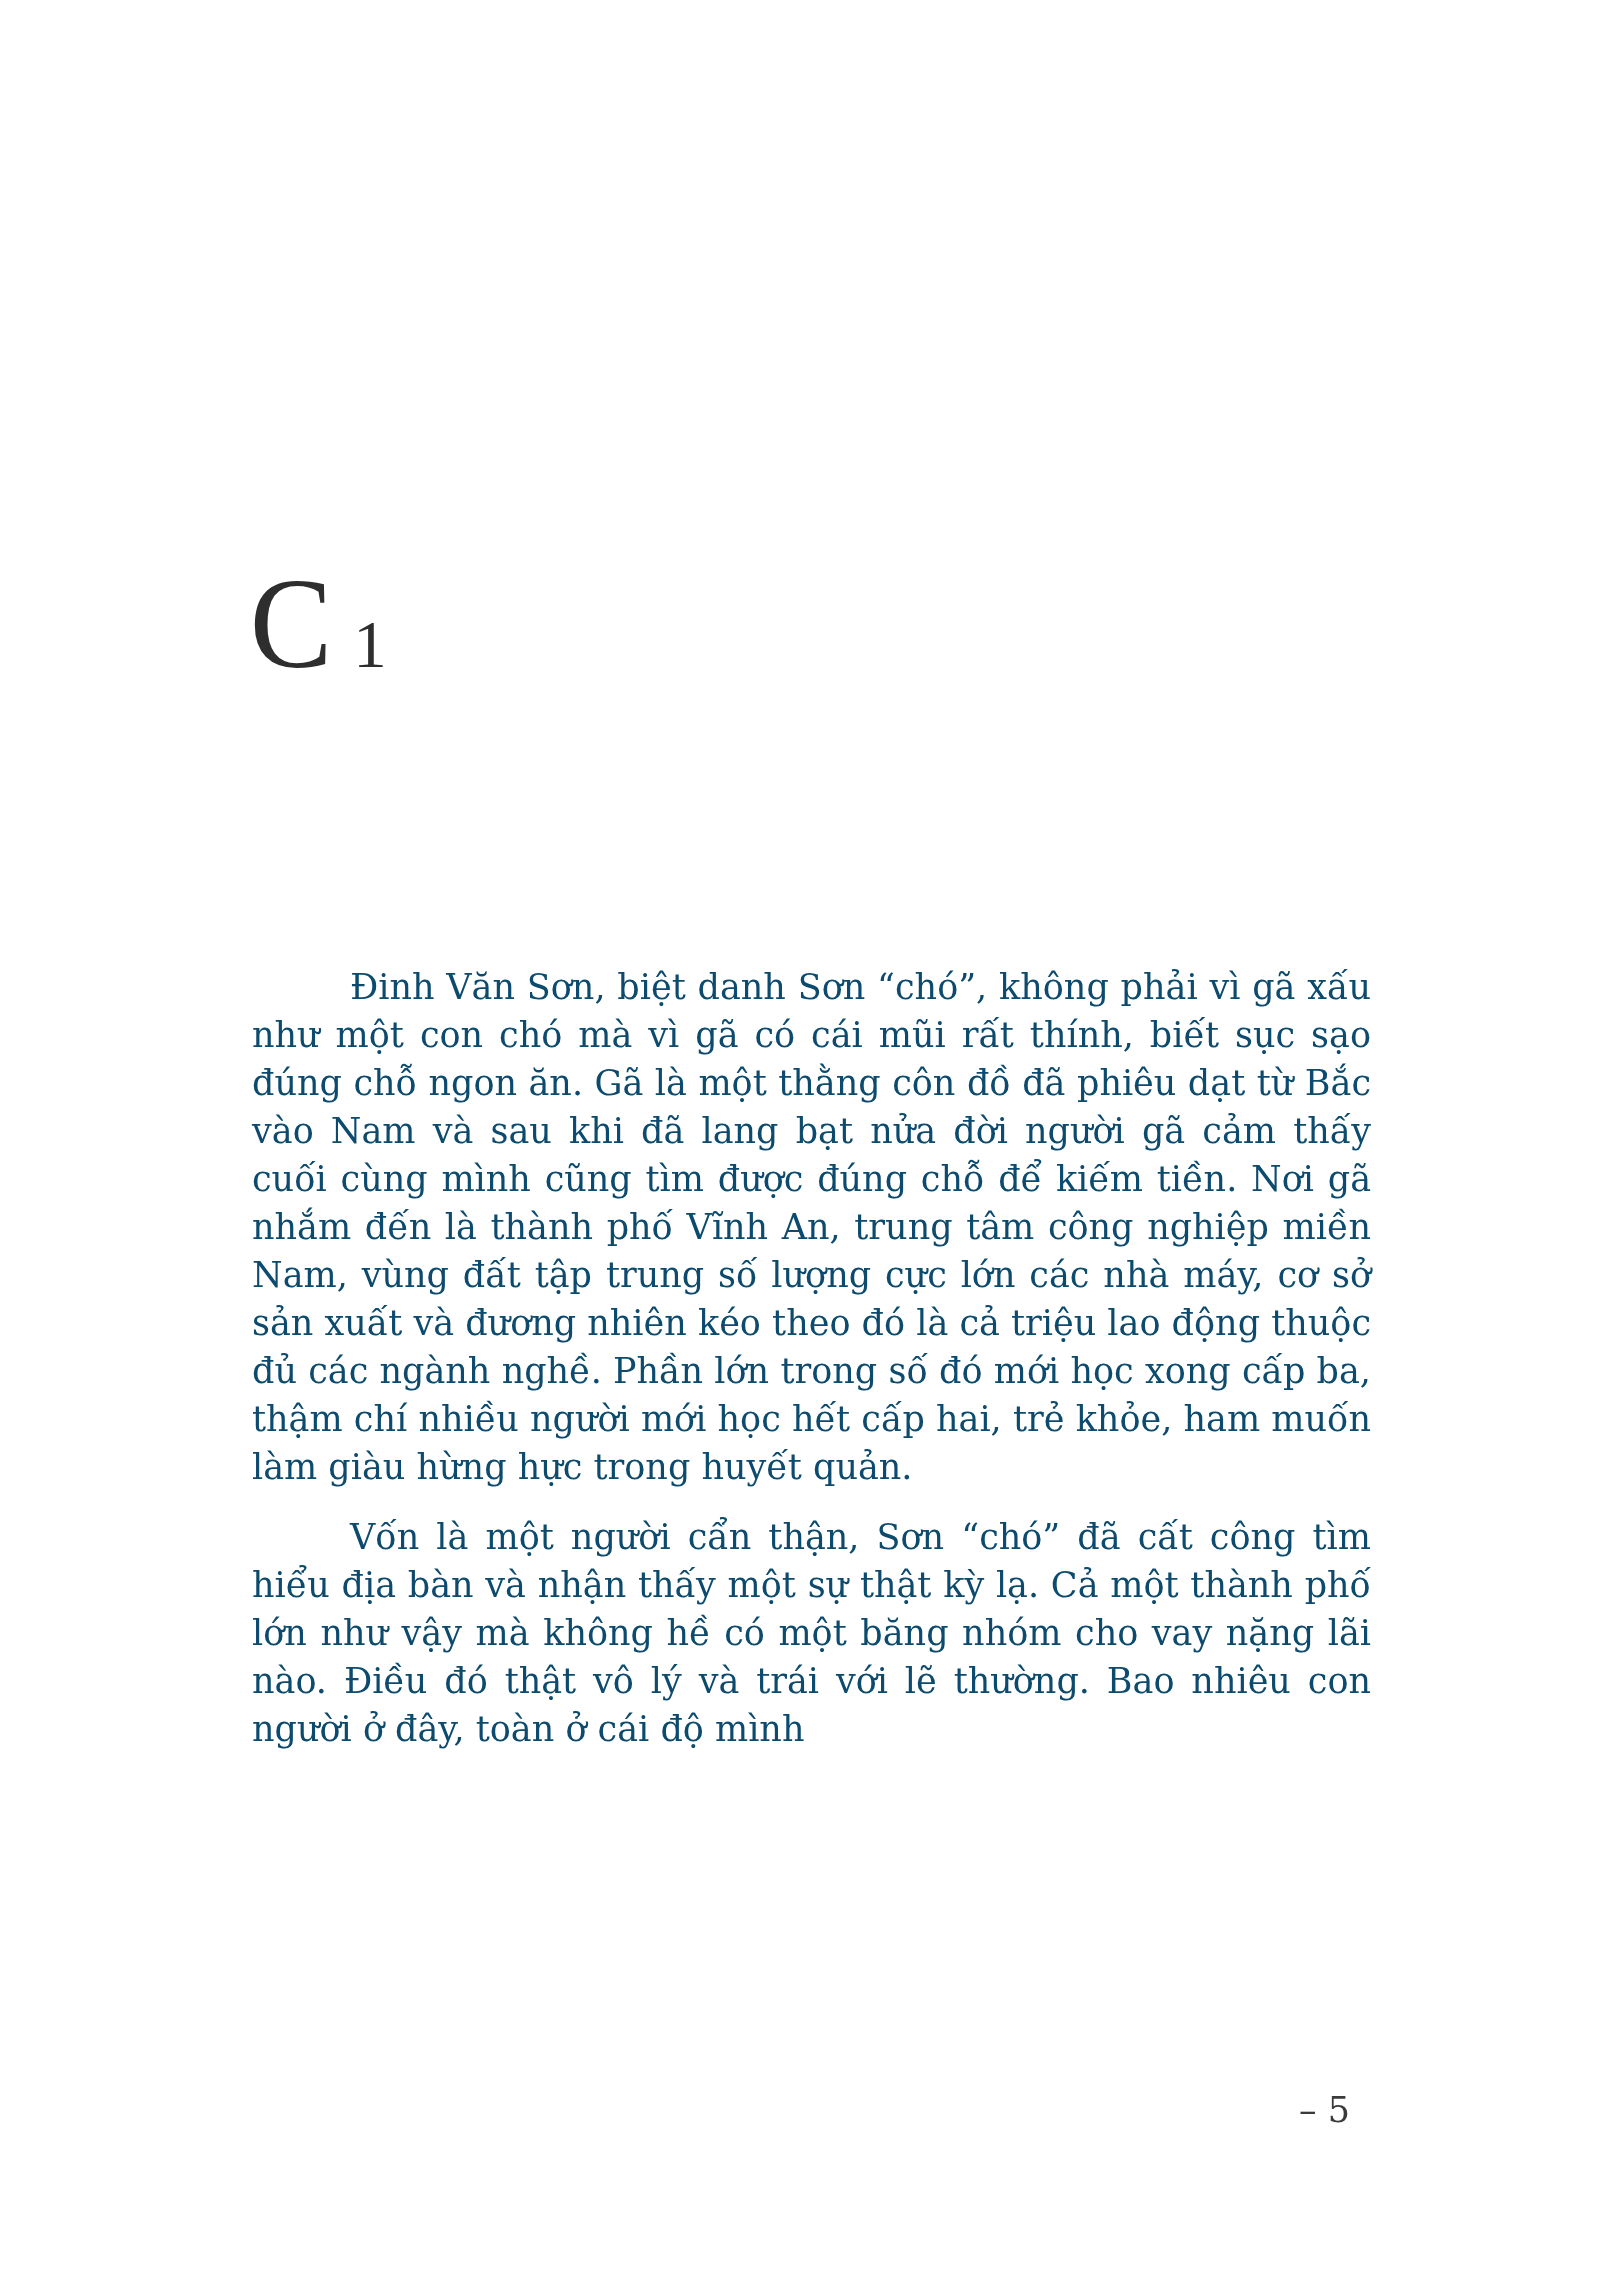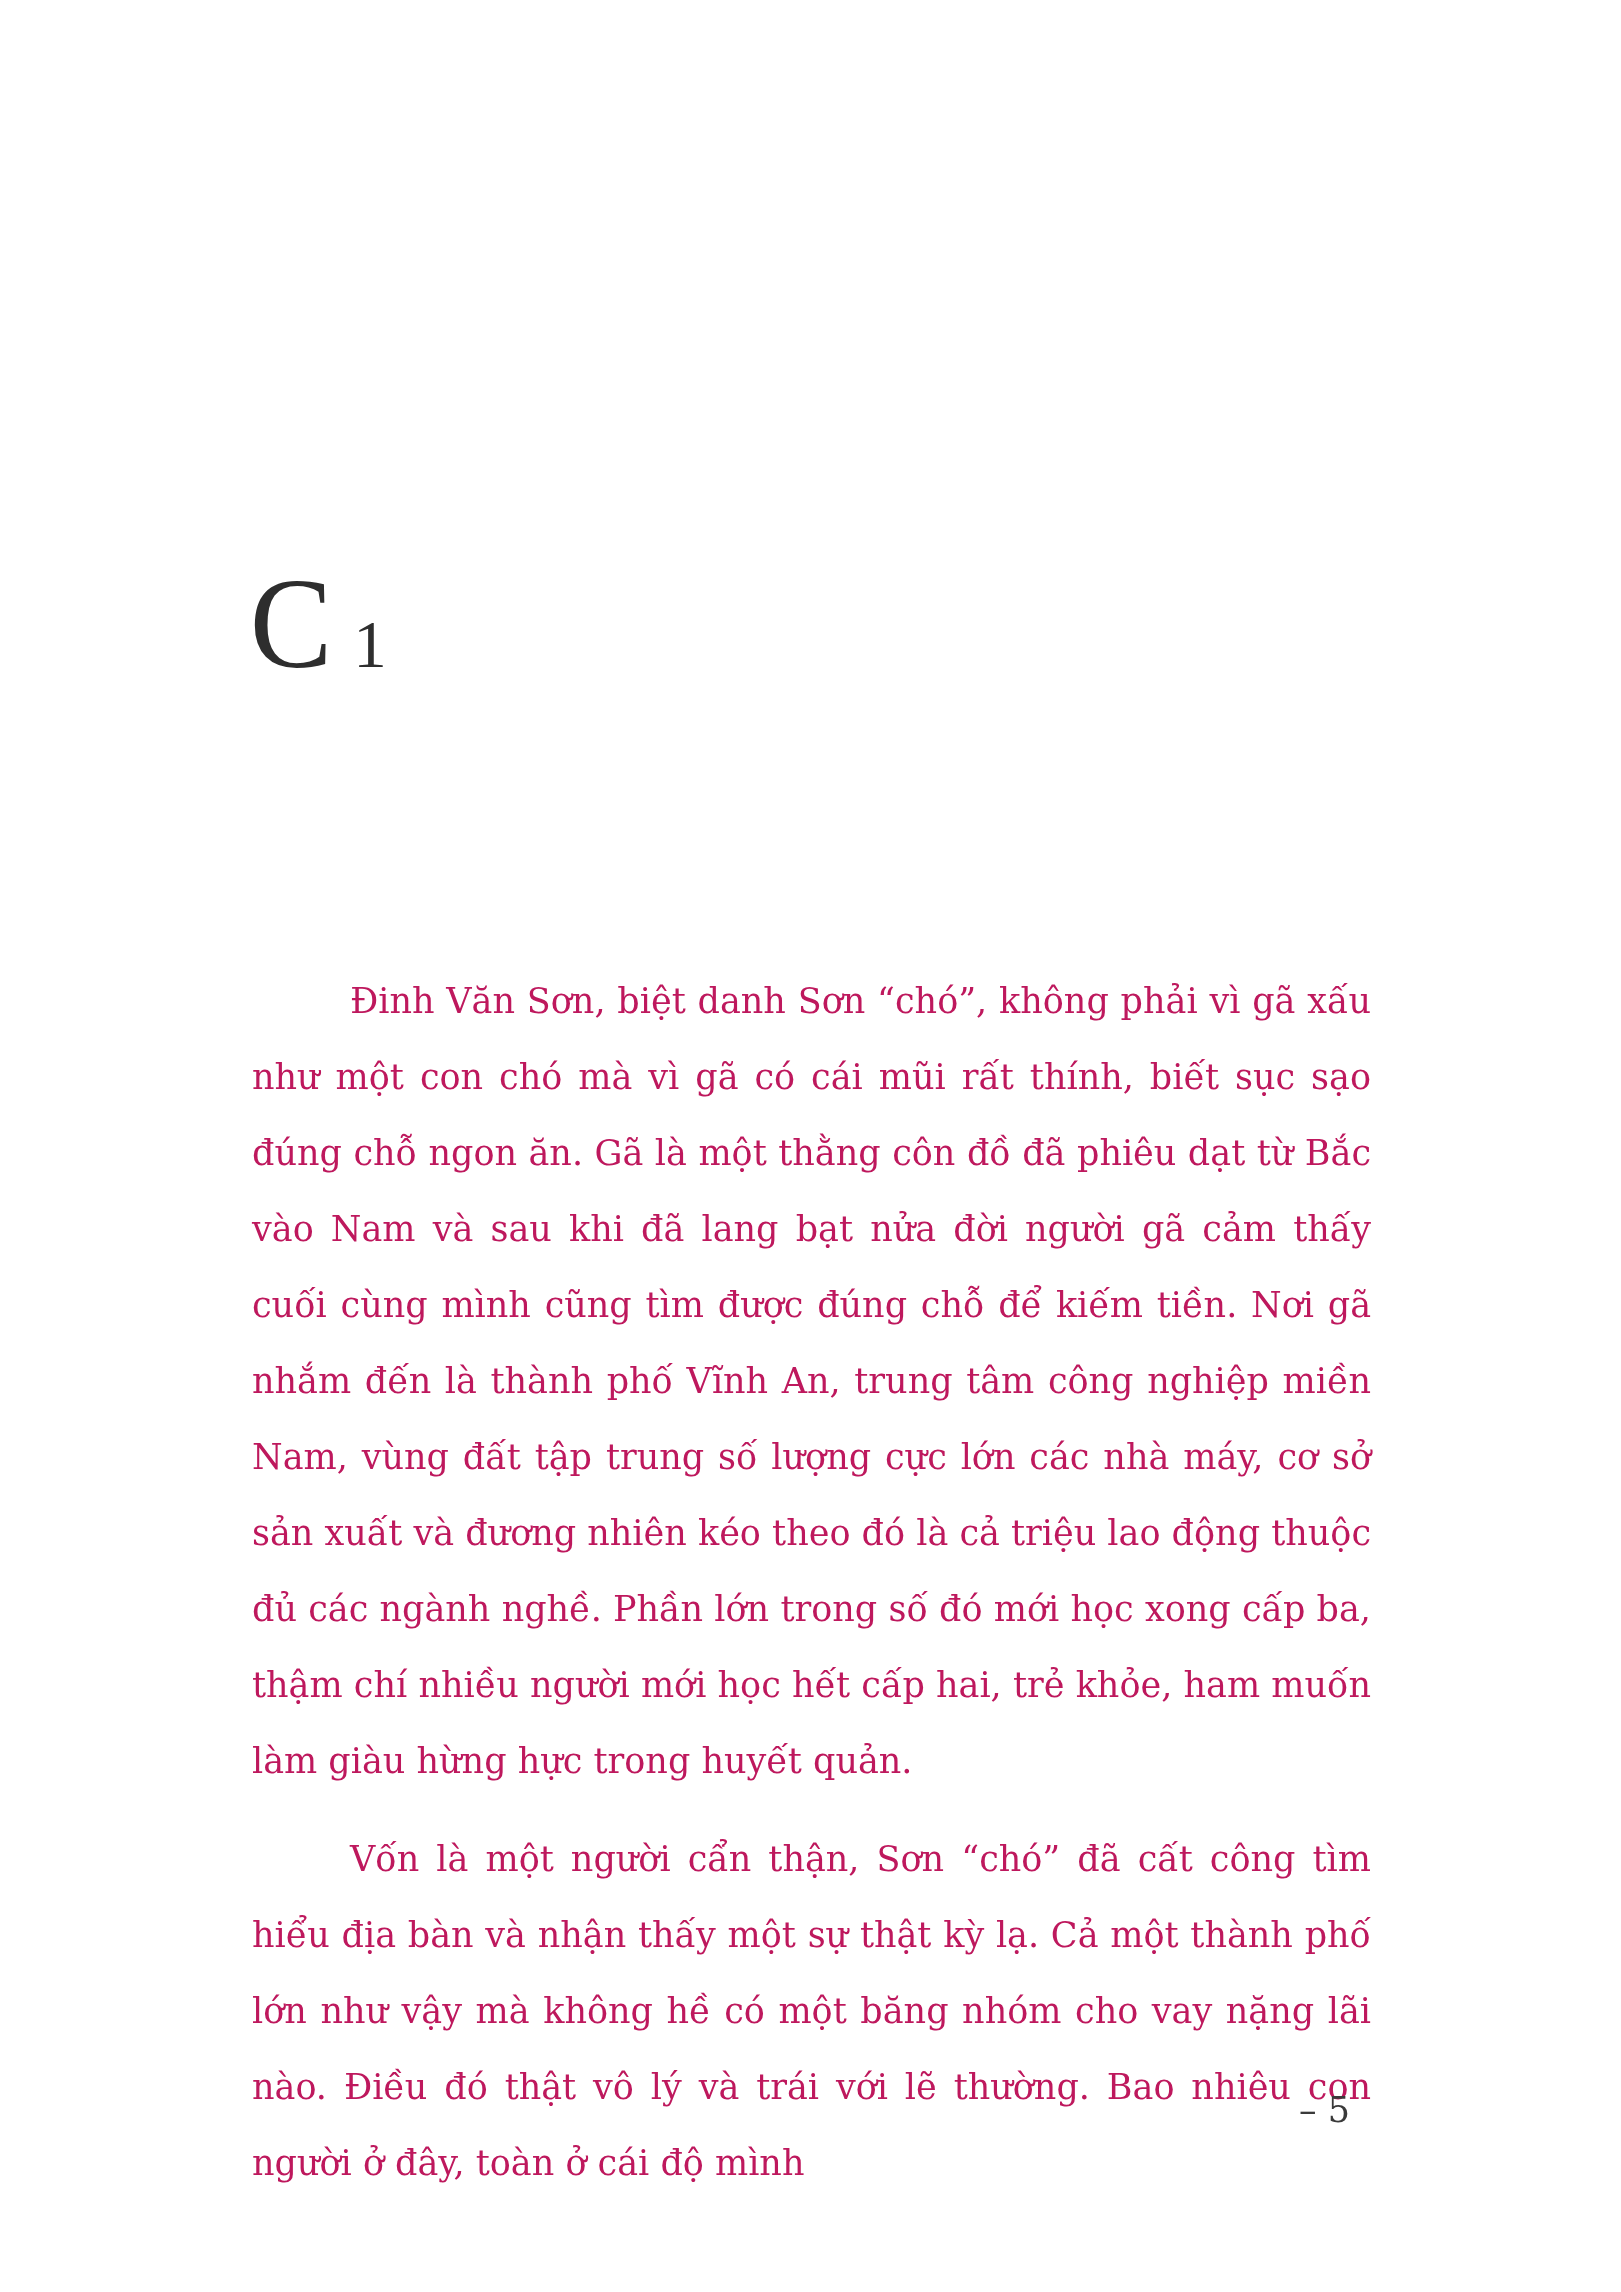--- a/index.html
+++ b/index.html
@@ -51,23 +51,23 @@
     display: inline-block;
   }
 
   
   .body-text {
     position: absolute;
     left: 252px;
     top: 963px;
     width: 1119px;
     font-size: 35px;
-    line-height: 76px;
+    line-height: 48px;
     text-align: justify;
-    color: #be185d;
+    color: #0c4a6e;
   }
   .body-text p {
     margin: 0 0 21.6px 0;
     text-indent: 98px;
   }
 
   
   .page-number {
     position: absolute;
     right: 271px;

